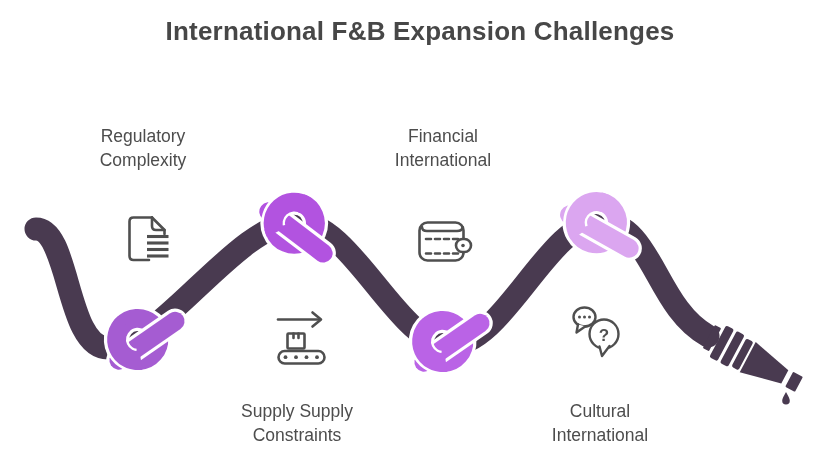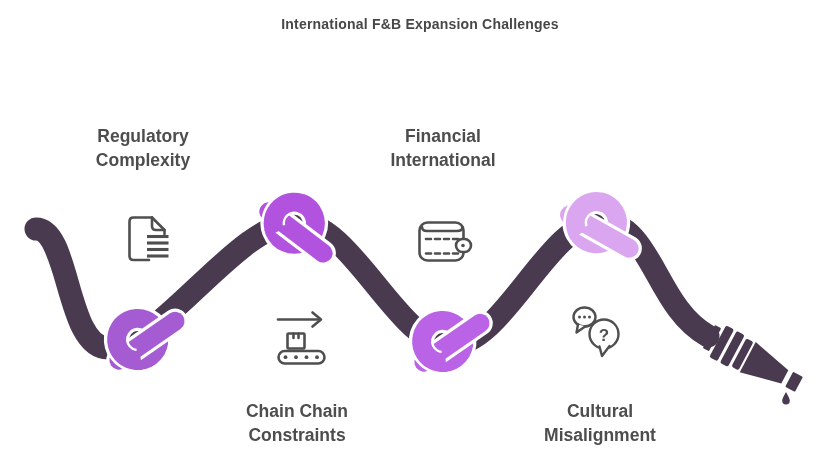--- a/index.html
+++ b/index.html
@@ -2,26 +2,26 @@
 <html style="--color-title: #474747; --color-label: #4d4d4d; --color-icon-stroke: #4f4f4f; --color-hose: #493a50; --color-knot-regulatory: #a55cd2; --color-knot-supply-chain: #b253e0; --color-knot-financial: #ba63e6; --color-knot-cultural: #dba6f0;"><head>
 <meta charset="utf-8">
 <style>
   html,body { margin:0; padding:0; background:#fff; }
   .canvas {
     position:relative; width:840px; height:459px; background:#fff;
     overflow:hidden; font-family:"Liberation Sans", sans-serif;
   }
   .title {
     position:absolute; top:16px; left:0; right:0; margin:0;
-    text-align:center; font-size:14px; font-weight:700;
+    text-align:center; font-size:26px; font-weight:700;
     color:var(--color-title,#474747); letter-spacing:.2px;
   }
   .challenge-label {
     position:absolute; width:200px; text-align:center;
-    font-size:17.5px; font-weight:700; line-height:24px;
+    font-size:17.5px; font-weight:400; line-height:24px;
     color:var(--color-label,#4d4d4d); white-space:pre-line; z-index:3;
   }
   #label-regulatory { left:43px;  top:124px; }
   #label-financial  { left:343px; top:124px; }
   #label-supply     { left:197px; top:399px; }
   #label-cultural   { left:500px; top:399px; }
 
   .scene { position:absolute; left:0; top:0; z-index:1; }
   .icon-svg { position:absolute; z-index:2; }
   #icon-document { left:116px; top:208px; }
@@ -48,24 +48,24 @@
 <body>
 
 <div class="canvas">
 
   <h1 class="title">International F&amp;B Expansion Challenges</h1>
 
   <div id="label-regulatory" class="challenge-label">Regulatory
 Complexity</div>
   <div id="label-financial" class="challenge-label">Financial
 International</div>
-  <div id="label-supply" class="challenge-label">Chain Chain
+  <div id="label-supply" class="challenge-label">Supply Supply
 Constraints</div>
   <div id="label-cultural" class="challenge-label">Cultural
-Misalignment</div>
+International</div>
 
   <svg class="scene" width="840" height="459" viewBox="0 0 840 459">
     <defs>
       <g id="knot">
         <circle cx="-8" cy="0" r="23" fill="none" stroke="#fff" stroke-width="27.5"></circle>
         <circle cx="-8" cy="0" r="23" fill="none" stroke="currentColor" stroke-width="20.5"></circle>
         <line x1="-30" y1="21" x2="34" y2="-17" stroke="#fff" stroke-width="27.5" stroke-linecap="round"></line>
         <line x1="-30" y1="21" x2="34" y2="-17" stroke="currentColor" stroke-width="20.5" stroke-linecap="round"></line>
         <path d="M -12 22.7 A 23 23 0 0 1 -25.6 -14.8" fill="none" stroke="#fff" stroke-width="26"></path>
         <path d="M -6 22.9 A 23 23 0 0 1 -21.2 -18.8" fill="none" stroke="currentColor" stroke-width="20.5"></path>

